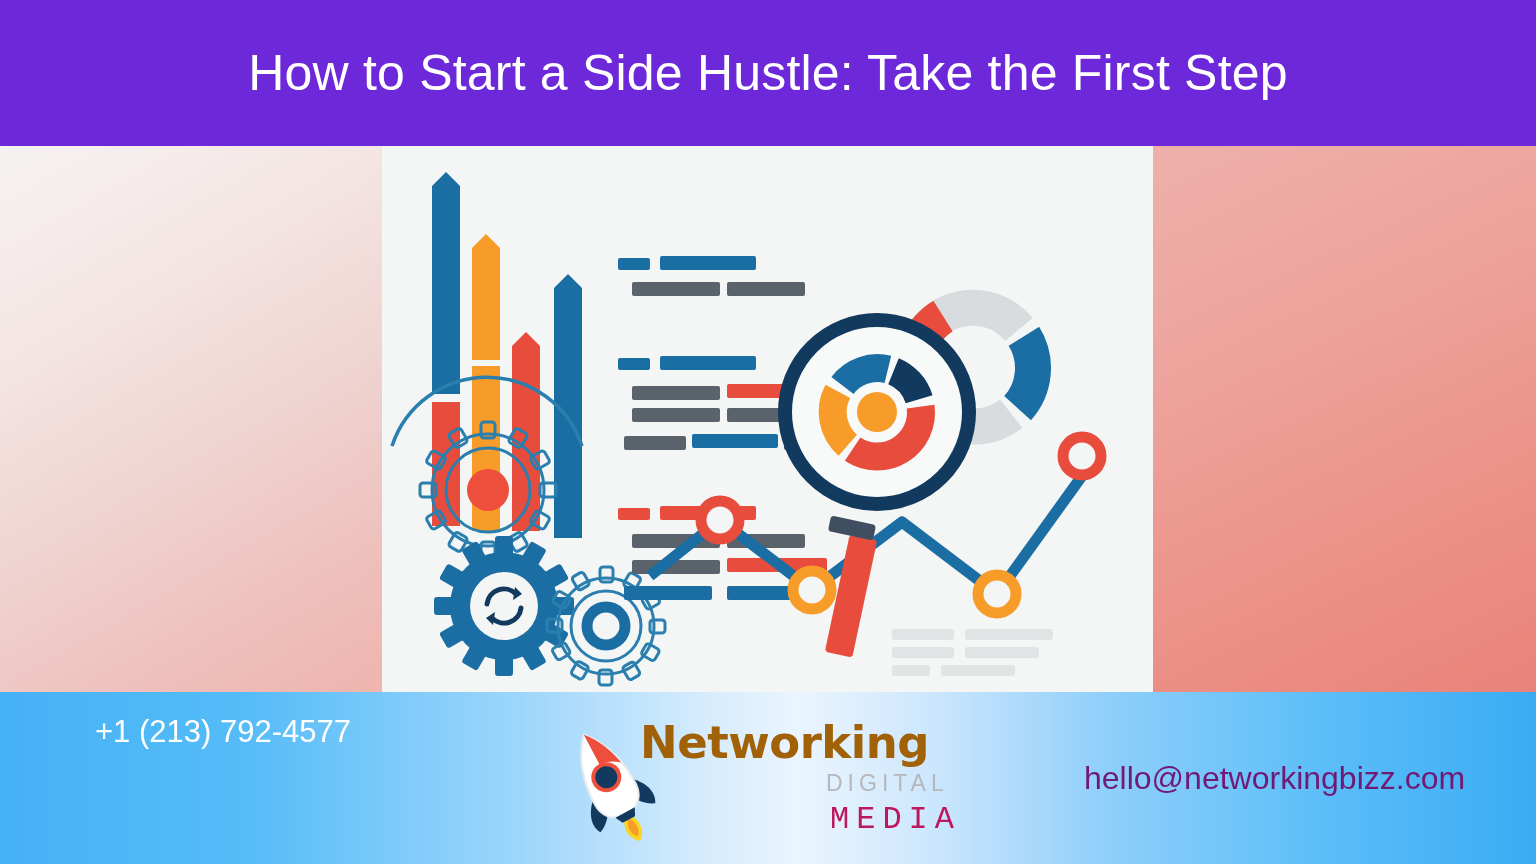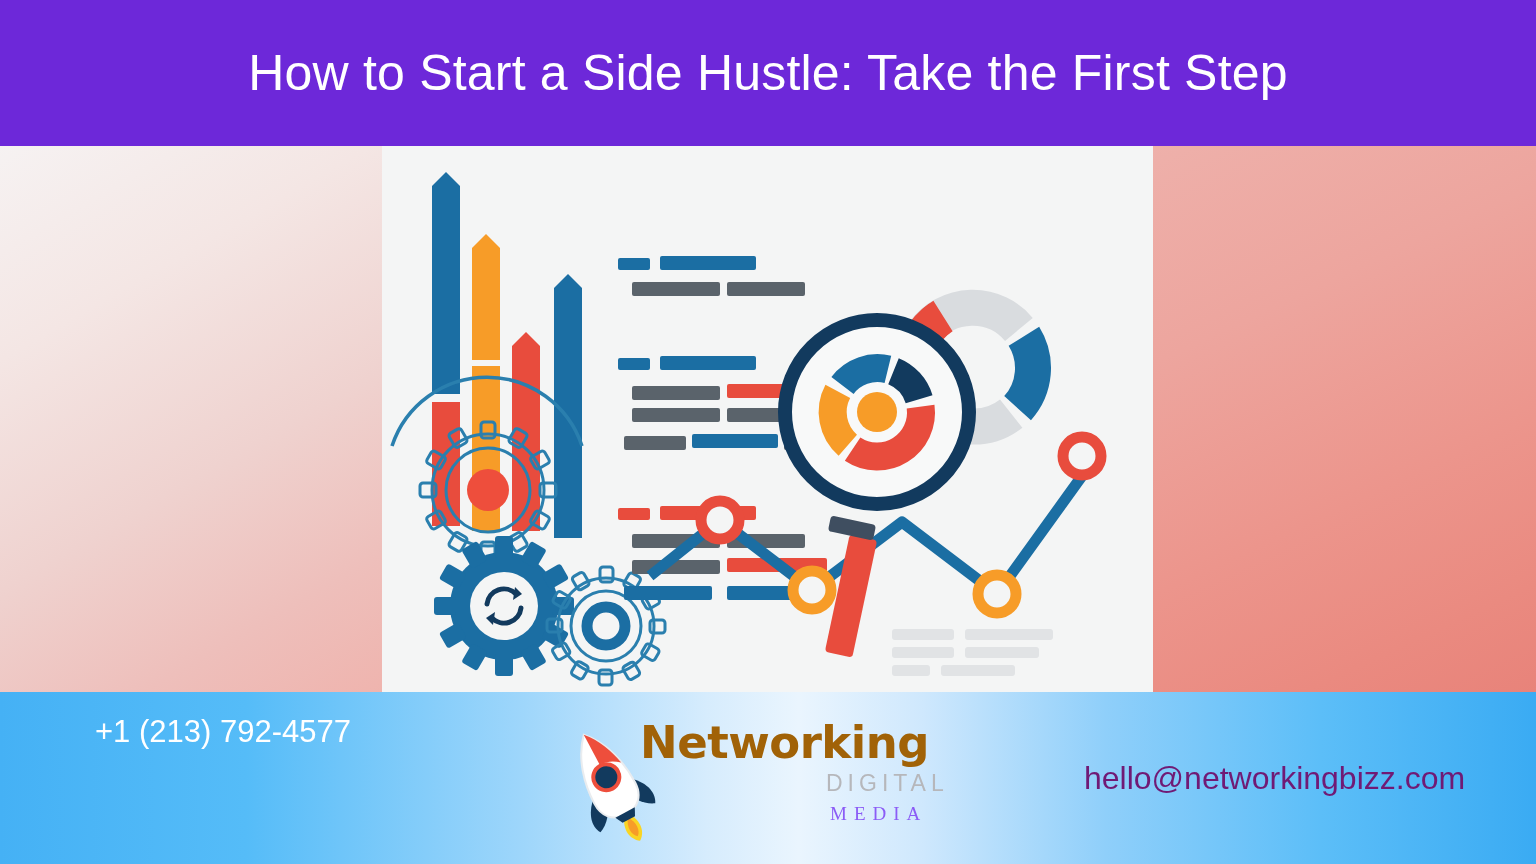--- a/index.html
+++ b/index.html
@@ -171,25 +171,25 @@
     left: 186px; top: 58px;
     font-size: 23px;
     color: #b6b7bb;
     letter-spacing: 5px;
     line-height: 1;
     font-family: "Liberation Sans", sans-serif;
   }
   .logo-sub2 {
     position: absolute;
     left: 190px; top: 90px;
-    font-size: 19px;
-    color: #8b5cf6;
+    font-size: 32px;
+    color: #be185d;
     letter-spacing: 7px;
     line-height: 1;
-    font-family: Liberation Serif, serif;
+    font-family: Liberation Mono, monospace;
   }
 </style>
 </head>
 <body>
 
 <div class="poster">
 
   <div class="header-bar">
     <div class="header-title">How to Start a Side Hustle: Take the First Step</div>
   </div>

